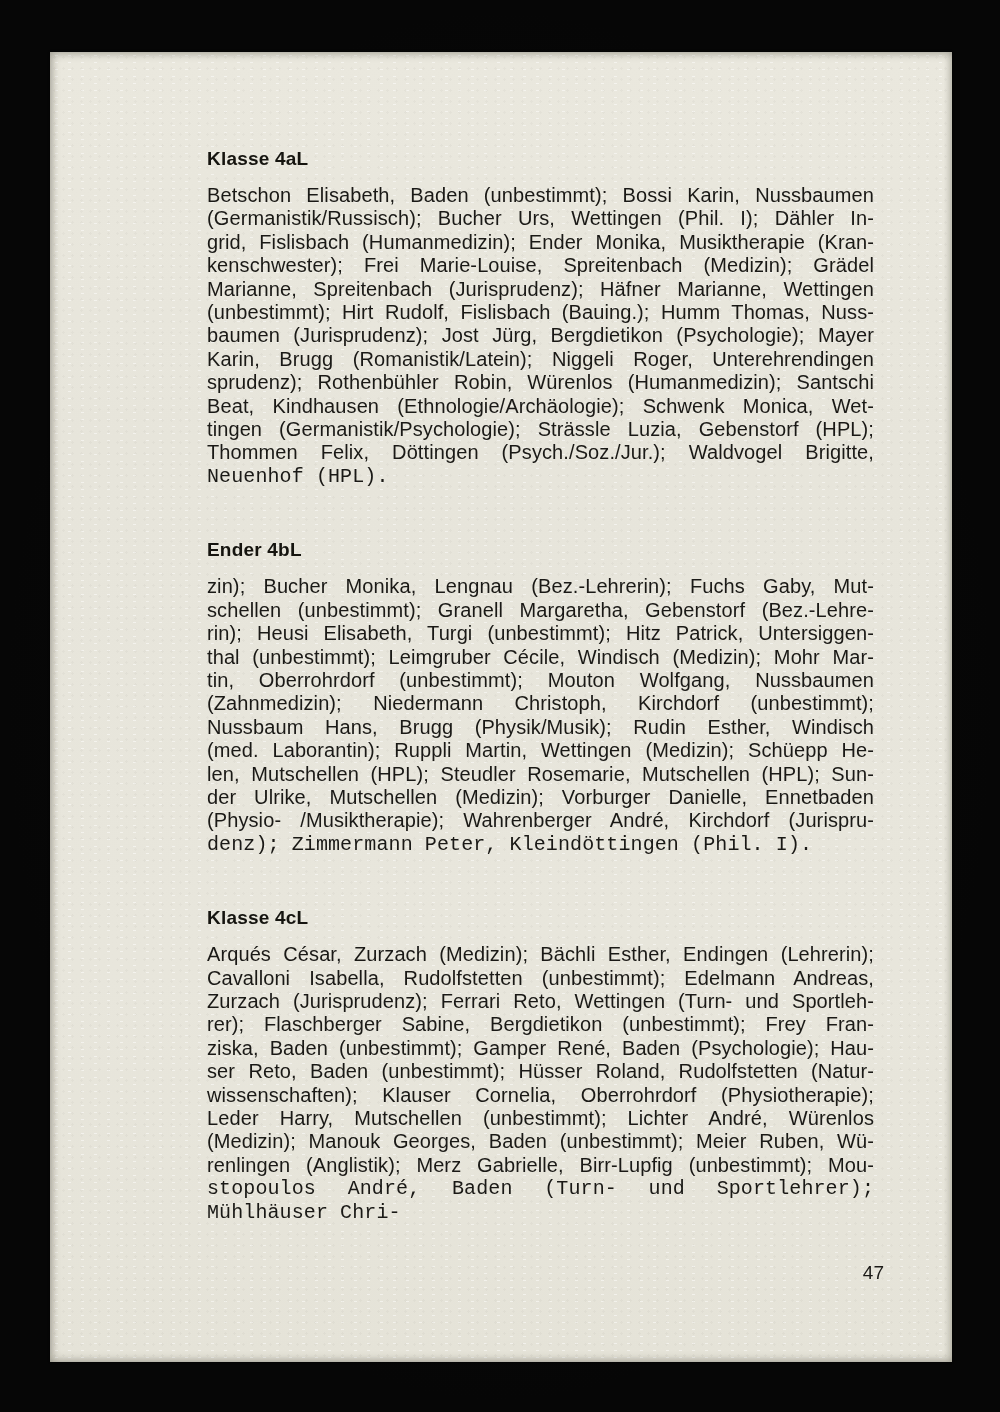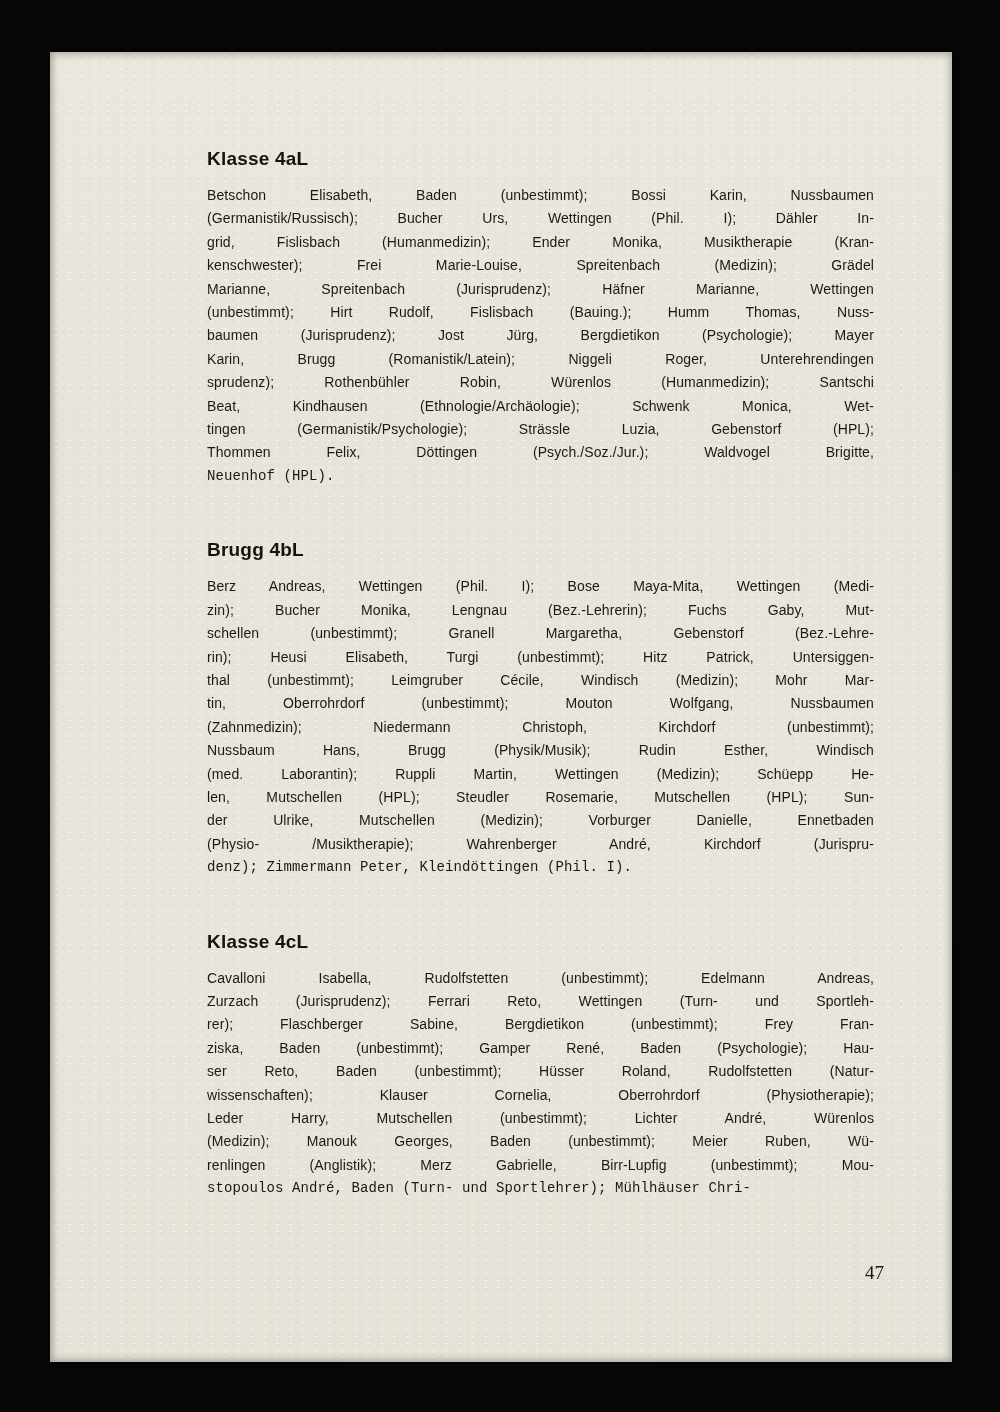--- a/index.html
+++ b/index.html
@@ -52,40 +52,39 @@
   }
   .section-heading {
     font-size: 19px;
     font-weight: bold;
     line-height: 22px;
     margin: 0 0 14px 0;
     color: #15140f;
     letter-spacing: 0.2px;
   }
   .line {
-    font-size: 14px;
+    font-size: 20px;
     line-height: 23.4px;
     text-align: justify;
     text-align-last: justify;
     letter-spacing: 0.1px;
   }
   .line.last {
     text-align-last: left;
     font-family: Liberation Mono, monospace;
   }
   .page-number {
     position: absolute;
     left: 157px;
     top: 1210px;
     width: 677px;
     text-align: right;
     font-size: 19px;
     line-height: 22px;
     color: #1a1916;
-    font-family: Liberation Serif, serif;
   }
 </style>
 </head>
 <body>
 
 <div class="photo-frame">
   <div class="document-page">
 
     <div class="page-content">
 
@@ -102,41 +101,41 @@
             <div class="line">Karin, Brugg (Romanistik/Latein); Niggeli Roger, Unterehrendingen</div>
             <div class="line">sprudenz); Rothenbühler Robin, Würenlos (Humanmedizin); Santschi</div>
             <div class="line">Beat, Kindhausen (Ethnologie/Archäologie); Schwenk Monica, Wet-</div>
             <div class="line">tingen (Germanistik/Psychologie); Strässle Luzia, Gebenstorf (HPL);</div>
             <div class="line">Thommen Felix, Döttingen (Psych./Soz./Jur.); Waldvogel Brigitte,</div>
             <div class="line last">Neuenhof (HPL).</div>
           </div>
       </div>
 
       <div class="section">
-        <h2 class="section-heading">Brugg 4bL</h2>
+        <h2 class="section-heading">Ender 4bL</h2>
         <div class="section-body">
-            <div class="line">Berz Andreas, Wettingen (Phil. I); Bose Maya-Mita, Wettingen (Medi-</div>
             <div class="line">zin); Bucher Monika, Lengnau (Bez.-Lehrerin); Fuchs Gaby, Mut-</div>
             <div class="line">schellen (unbestimmt); Granell Margaretha, Gebenstorf (Bez.-Lehre-</div>
             <div class="line">rin); Heusi Elisabeth, Turgi (unbestimmt); Hitz Patrick, Untersiggen-</div>
             <div class="line">thal (unbestimmt); Leimgruber Cécile, Windisch (Medizin); Mohr Mar-</div>
             <div class="line">tin, Oberrohrdorf (unbestimmt); Mouton Wolfgang, Nussbaumen</div>
             <div class="line">(Zahnmedizin); Niedermann Christoph, Kirchdorf (unbestimmt);</div>
             <div class="line">Nussbaum Hans, Brugg (Physik/Musik); Rudin Esther, Windisch</div>
             <div class="line">(med. Laborantin); Ruppli Martin, Wettingen (Medizin); Schüepp He-</div>
             <div class="line">len, Mutschellen (HPL); Steudler Rosemarie, Mutschellen (HPL); Sun-</div>
             <div class="line">der Ulrike, Mutschellen (Medizin); Vorburger Danielle, Ennetbaden</div>
             <div class="line">(Physio- /Musiktherapie); Wahrenberger André, Kirchdorf (Jurispru-</div>
             <div class="line last">denz); Zimmermann Peter, Kleindöttingen (Phil. I).</div>
           </div>
       </div>
 
       <div class="section">
         <h2 class="section-heading">Klasse 4cL</h2>
         <div class="section-body">
+            <div class="line">Arqués César, Zurzach (Medizin); Bächli Esther, Endingen (Lehrerin);</div>
             <div class="line">Cavalloni Isabella, Rudolfstetten (unbestimmt); Edelmann Andreas,</div>
             <div class="line">Zurzach (Jurisprudenz); Ferrari Reto, Wettingen (Turn- und Sportleh-</div>
             <div class="line">rer); Flaschberger Sabine, Bergdietikon (unbestimmt); Frey Fran-</div>
             <div class="line">ziska, Baden (unbestimmt); Gamper René, Baden (Psychologie); Hau-</div>
             <div class="line">ser Reto, Baden (unbestimmt); Hüsser Roland, Rudolfstetten (Natur-</div>
             <div class="line">wissenschaften); Klauser Cornelia, Oberrohrdorf (Physiotherapie);</div>
             <div class="line">Leder Harry, Mutschellen (unbestimmt); Lichter André, Würenlos</div>
             <div class="line">(Medizin); Manouk Georges, Baden (unbestimmt); Meier Ruben, Wü-</div>
             <div class="line">renlingen (Anglistik); Merz Gabrielle, Birr-Lupfig (unbestimmt); Mou-</div>
             <div class="line last">stopoulos André, Baden (Turn- und Sportlehrer); Mühlhäuser Chri-</div>

